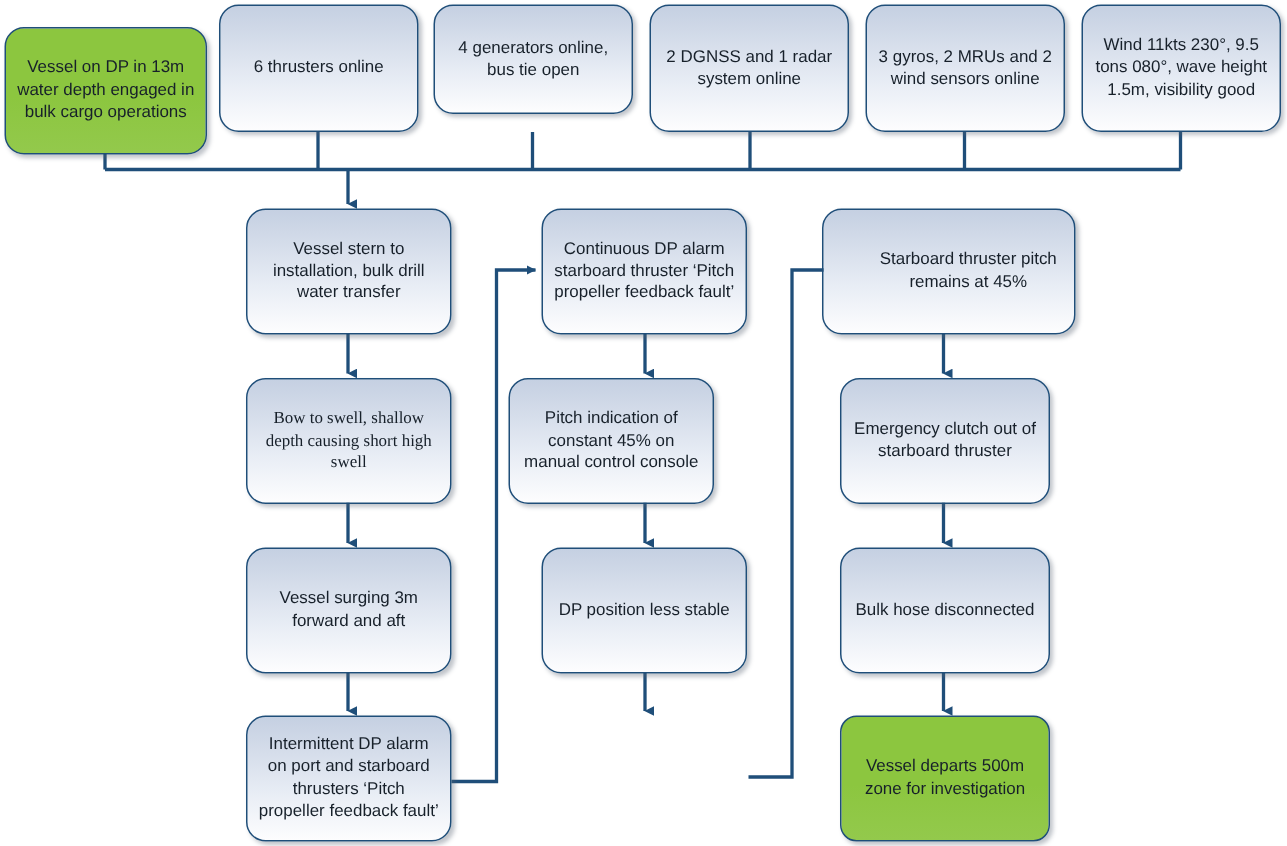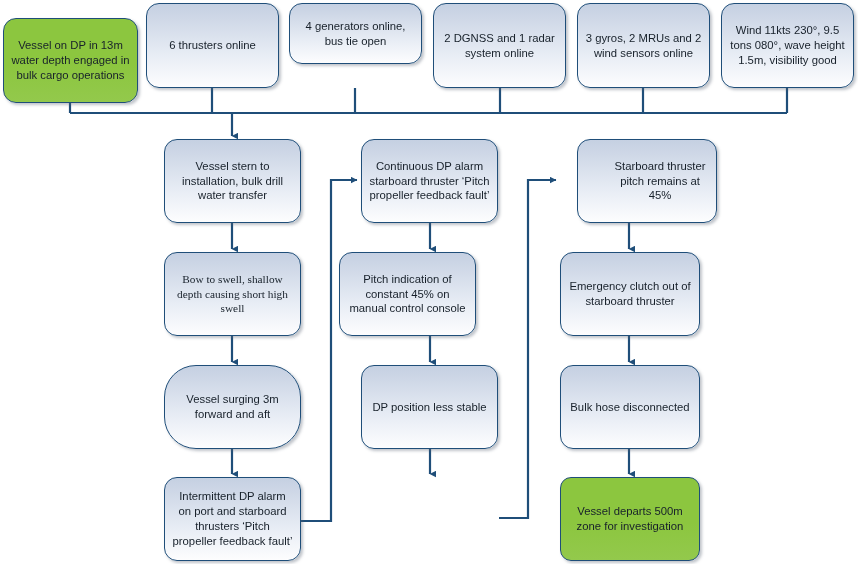--- a/index.html
+++ b/index.html
@@ -101,21 +101,21 @@
   </svg>
 
   <div class="node green" style="left:3px; top:3px; width:135px; height:85px;margin-top:15px;">
     <span>Vessel on DP in 13m water depth engaged in bulk cargo operations</span>
   </div>
 
   <div class="node blue" style="left:146px; top:3px; width:133px; height:85px;">
     <span>6 thrusters online</span>
   </div>
 
-  <div class="node blue" style="left:289px; top:3px; width:133px; height:61px;">
+  <div class="node blue" style="left:289px; top:3px; width:133px; height:73px;">
     <span>4 generators online, bus tie open</span>
   </div>
 
   <div class="node blue" style="left:433px; top:3px; width:133px; height:85px;">
     <span>2 DGNSS and 1 radar system online</span>
   </div>
 
   <div class="node blue" style="left:577px; top:3px; width:133px; height:85px;">
     <span>3 gyros, 2 MRUs and 2 wind sensors online</span>
   </div>
@@ -125,42 +125,42 @@
   </div>
 
   <div class="node blue" style="left:164px; top:139px; width:137px; height:84px;">
     <span>Vessel stern to installation, bulk drill water transfer</span>
   </div>
 
   <div class="node blue" style="left:164px; top:252px; width:137px; height:84px;font-family:Liberation Serif, serif;">
     <span>Bow to swell, shallow depth causing short high swell</span>
   </div>
 
-  <div class="node blue" style="left:164px; top:365px; width:137px; height:84px;border-radius:32px;">
+  <div class="node blue" style="left:164px; top:365px; width:137px; height:84px;">
     <span>Vessel surging 3m forward and aft</span>
   </div>
 
   <div class="node blue" style="left:361px; top:139px; width:137px; height:84px;">
     <span>Continuous DP alarm starboard thruster ‘Pitch propeller feedback fault’</span>
   </div>
 
   <div class="node blue" style="left:164px; top:477px; width:137px; height:84px;">
     <span>Intermittent DP alarm on port and starboard thrusters ‘Pitch propeller feedback fault’</span>
   </div>
 
   <div class="node blue" style="left:339px; top:252px; width:137px; height:84px;justify-content:center;">
     <span>Pitch indication of constant 45% on manual control console</span>
   </div>
 
   <div class="node blue" style="left:361px; top:365px; width:137px; height:84px;">
     <span>DP position less stable</span>
   </div>
 
 
-  <div class="node blue" style="left:577px; top:139px; width:140px; height:84px;padding-left:33px;">
+  <div class="node blue" style="left:548px; top:139px; width:169px; height:84px;padding-left:33px;">
     <span>Starboard thruster pitch remains at 45%</span>
   </div>
 
   <div class="node blue" style="left:560px; top:252px; width:140px; height:84px;">
     <span>Emergency clutch out of starboard thruster</span>
   </div>
 
   <div class="node blue" style="left:560px; top:365px; width:140px; height:84px;">
     <span>Bulk hose disconnected</span>
   </div>

